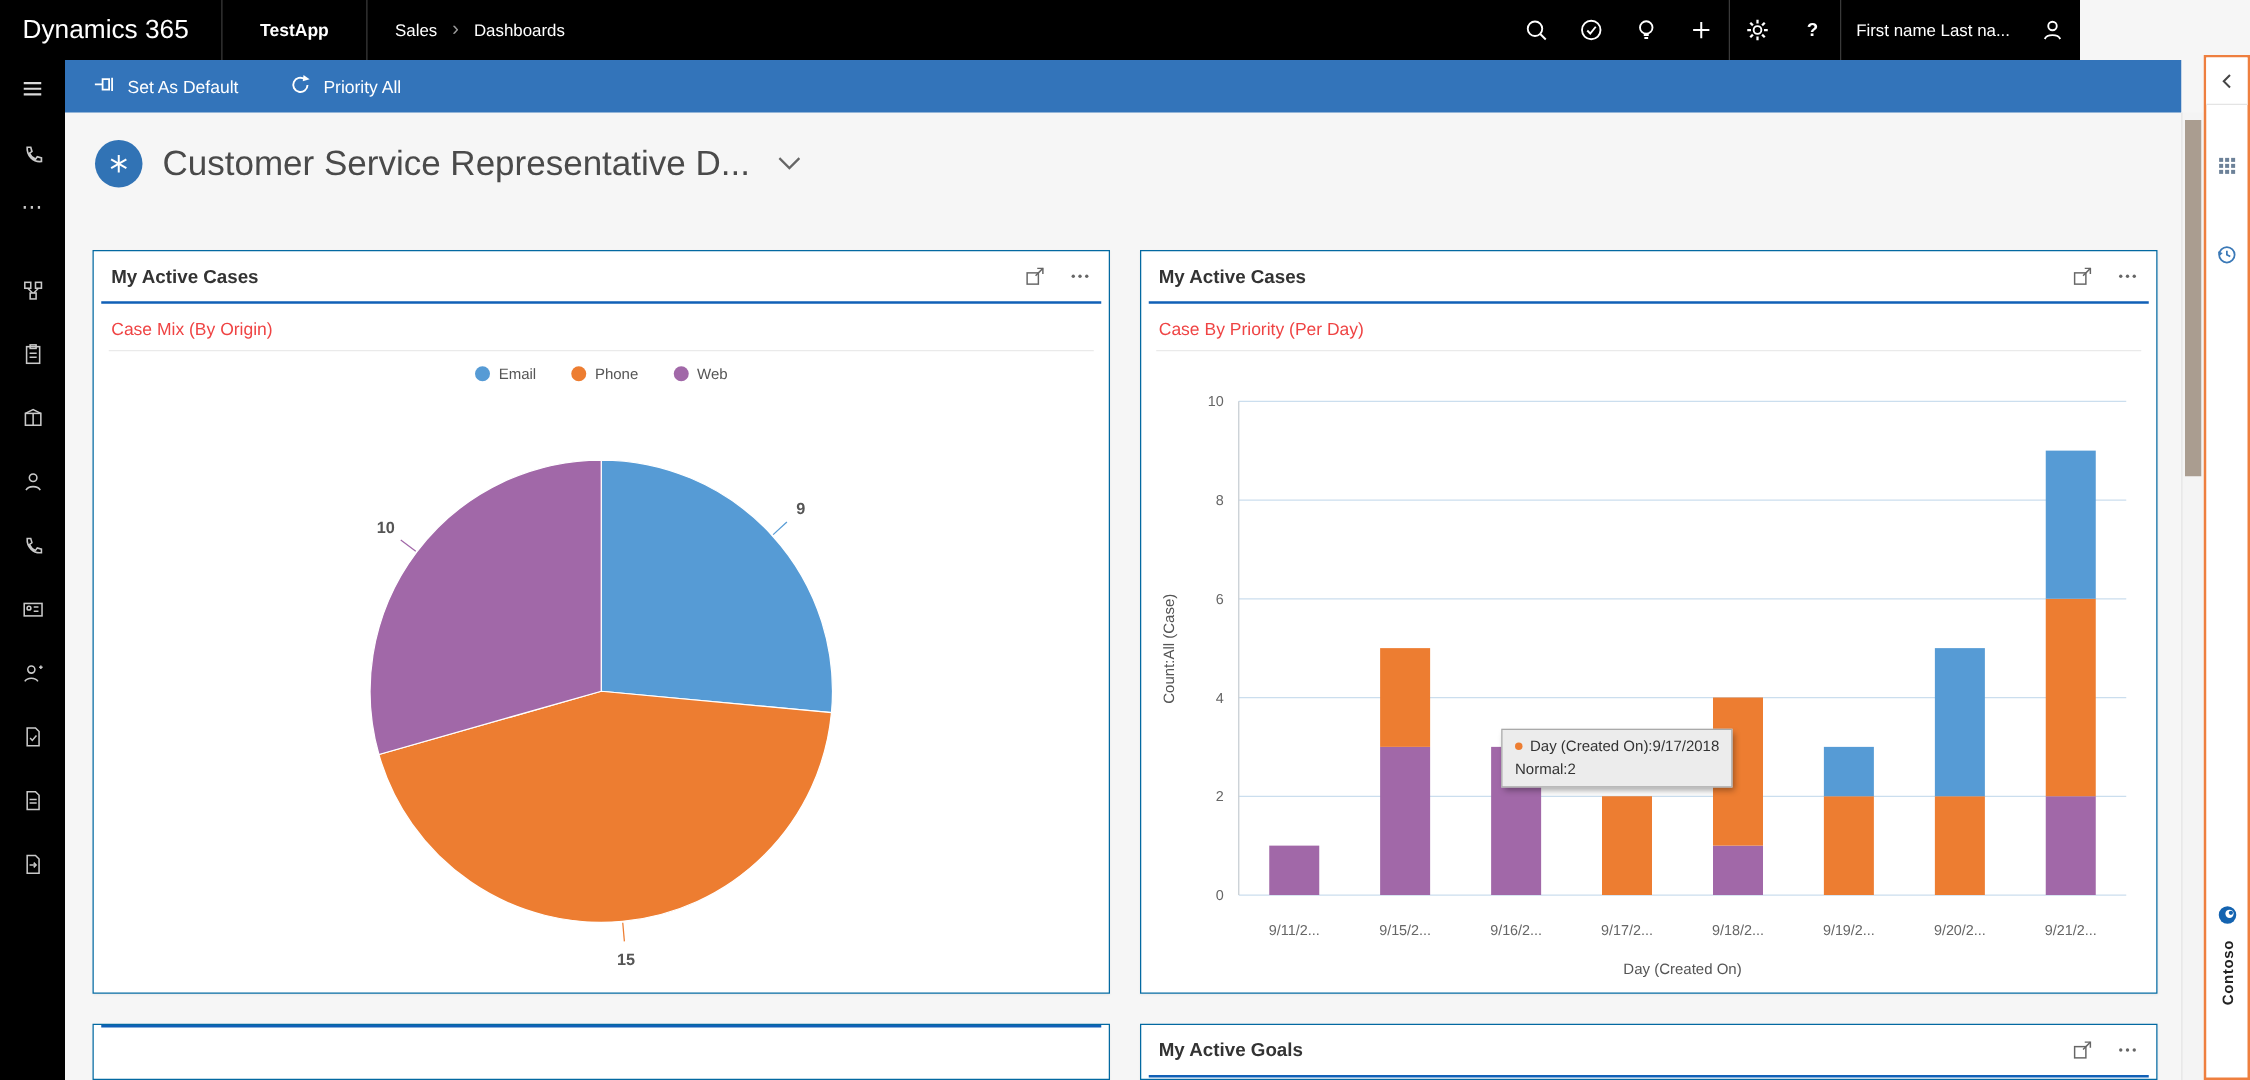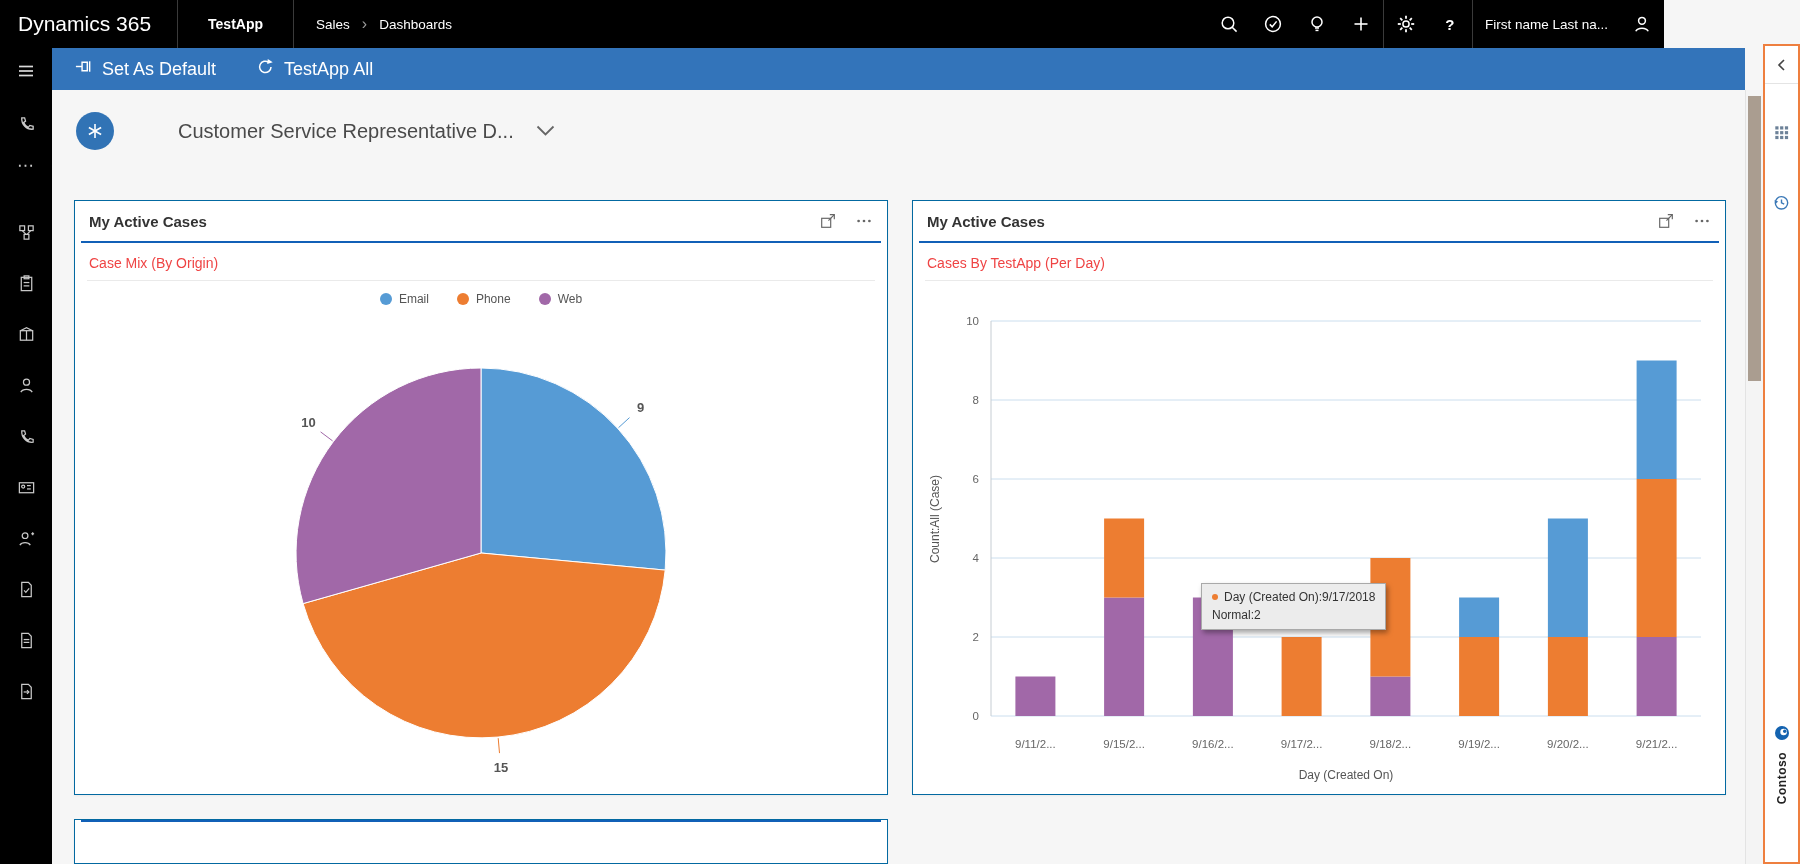--- a/index.html
+++ b/index.html
@@ -16,38 +16,38 @@
   .crumbs { display:flex; align-items:center; padding:0 22px; gap:12px; font-size:13.5px; }
   .crumb-sep { color:#9a9a9a; font-size:16px; }
   .tb-right { margin-left:auto; display:flex; align-items:center; height:48px; }
   .tb-icon { width:44px; height:48px; display:flex; align-items:center; justify-content:center; cursor:pointer; }
   .tb-help { font-size:15px; font-weight:700; color:#fff; }
   .tb-user { font-size:13.5px; padding:0 12px; max-width:158px; overflow:hidden; white-space:nowrap; }
 
   
   .cmdbar { position:absolute; left:52px; top:48px; width:1693px; height:42px; background:#3374BA;
             display:flex; align-items:center; z-index:4; }
-  .cmd-item { display:flex; align-items:center; gap:9px; color:#fff; font-size:18px; cursor:pointer; white-space:nowrap; }
+  .cmd-item { display:flex; align-items:center; gap:9px; color:#fff; font-size:14px; cursor:pointer; white-space:nowrap; }
   .cmd-item.first { margin-left:22px; }
   .cmd-item + .cmd-item { margin-left:40px; }
 
   
   .sidebar { position:absolute; left:0; top:48px; width:52px; height:816px; background:#000; z-index:7;
              display:flex; flex-direction:column; align-items:center; }
   .sb-icon { width:52px; height:34px; display:flex; align-items:center; justify-content:center; cursor:pointer; }
   .sb-menu { margin-top:6px; }
   .sb-phone1 { margin-top:18px; }
   .sb-dots { margin-top:8px; color:#C9C9C9; font-size:17px; letter-spacing:1px; }
   .sb-gap { height:16px; }
   .sb-list { margin-top:17px; }
 
   
   .dash-header { position:absolute; left:76px; top:112px; display:flex; align-items:center; gap:16px; z-index:2; }
   .dash-circle { width:38px; height:38px; border-radius:50%; background:#3173B5; display:flex; align-items:center; justify-content:center; }
-  .dash-title { font-size:20px; font-weight:300; color:#4a4a4a; cursor:pointer;margin-left:48px; }
+  .dash-title { font-size:28px; font-weight:300; color:#4a4a4a; cursor:pointer; }
   .dash-chevron { margin-left:6px; cursor:pointer; display:flex; align-items:center; }
 
   
   .card { position:absolute; background:#fff; border:1px solid #0369a1; box-shadow:0 1px 2px rgba(0,0,0,0.05); overflow:hidden; }
   .card1 { left:74px;  top:200px; width:814px; height:595px; }
   .card2 { left:912px; top:200px; width:814px; height:595px; }
   .card3 { left:74px;  top:819px; width:814px; height:45px; }
   .card4 { left:912px; top:819px; width:814px; height:45px; }
   .card-head { height:40px; display:flex; align-items:center; padding:0 14px; }
   .card-title { flex:1; font-size:15px; font-weight:700; color:#333; }
@@ -170,21 +170,21 @@
       </span>
       <span>Set As Default</span>
     </div>
     <div class="cmd-item">
       <span>
         <svg width="19" height="19" viewBox="0 0 20 20" fill="none">
           <path d="M15.8,10.5 a6,6 0 1 1 -2.4,-4.9" stroke="#fff" stroke-width="1.6"></path>
           <polygon points="12.4,2.2 17.6,5.6 11.8,7.4" fill="#fff"></polygon>
         </svg>
       </span>
-      <span>TestApp All</span>
+      <span>Priority All</span>
     </div>
   </div>
 
   <aside class="sidebar">
     <div class="sb-icon sb-menu">
       <svg width="20" height="20" viewBox="0 0 20 20" stroke="#DADADA" stroke-width="1.7">
         <line x1="3" y1="5.5" x2="17" y2="5.5"></line>
           <line x1="3" y1="10" x2="17" y2="10"></line>
           <line x1="3" y1="14.5" x2="17" y2="14.5"></line>
       </svg>
@@ -349,21 +349,21 @@
         <span class="ch-icon">
           <svg width="18" height="18" viewBox="0 0 20 20" fill="#666">
             <circle cx="4" cy="10" r="1.5"></circle>
               <circle cx="10" cy="10" r="1.5"></circle>
               <circle cx="16" cy="10" r="1.5"></circle>
           </svg>
         </span>
       </div>
     </div>
     <div class="card-blue-line"></div>
-    <div class="chart-title">Cases By TestApp (Per Day)</div>
+    <div class="chart-title">Case By Priority (Per Day)</div>
     <div class="chart-sep"></div>
     <svg id="bar-svg" class="chart-svg" viewBox="0 0 814 480">
         <line x1="78" y1="405.0" x2="788" y2="405.0" stroke="#CBDEEE" stroke-width="1"></line>
         <text x="66" y="409.0" text-anchor="end" font-size="11.5" fill="#666">0</text>
         <line x1="78" y1="326.0" x2="788" y2="326.0" stroke="#CBDEEE" stroke-width="1"></line>
         <text x="66" y="330.0" text-anchor="end" font-size="11.5" fill="#666">2</text>
         <line x1="78" y1="247.0" x2="788" y2="247.0" stroke="#CBDEEE" stroke-width="1"></line>
         <text x="66" y="251.0" text-anchor="end" font-size="11.5" fill="#666">4</text>
         <line x1="78" y1="168.0" x2="788" y2="168.0" stroke="#CBDEEE" stroke-width="1"></line>
         <text x="66" y="172.0" text-anchor="end" font-size="11.5" fill="#666">6</text>
@@ -403,20 +403,42 @@
         <span>Day (Created On):9/17/2018</span>
       </div>
       <div class="tt-line2">Normal:2</div>
     </div>
   </section>
 
   <section class="card card3">
     <div class="card-blue-line"></div>
   </section>
 
+  <section class="card card4">
+    <div class="card-head">
+      <div class="card-title">My Active Goals</div>
+      <div class="card-head-icons">
+        <span class="ch-icon">
+          <svg width="18" height="18" viewBox="0 0 20 20" fill="none" stroke="#666" stroke-width="1.3">
+            <rect x="3" y="7" width="10" height="10"></rect>
+              <polyline points="12,3 17,3 17,8"></polyline>
+              <line x1="10.5" y1="9.5" x2="17" y2="3"></line>
+          </svg>
+        </span>
+        <span class="ch-icon">
+          <svg width="18" height="18" viewBox="0 0 20 20" fill="#666">
+            <circle cx="4" cy="10" r="1.5"></circle>
+              <circle cx="10" cy="10" r="1.5"></circle>
+              <circle cx="16" cy="10" r="1.5"></circle>
+          </svg>
+        </span>
+      </div>
+    </div>
+    <div class="card-blue-line"></div>
+  </section>
 
   <div class="scrollbar">
     <div class="scroll-thumb"></div>
   </div>
 
   <div class="rightrail">
     <div class="rail-collapse">
       <svg width="14" height="16" viewBox="0 0 14 16" fill="none" stroke="#444" stroke-width="1.6">
         <polyline points="9,3 4,8 9,13"></polyline>
       </svg>

